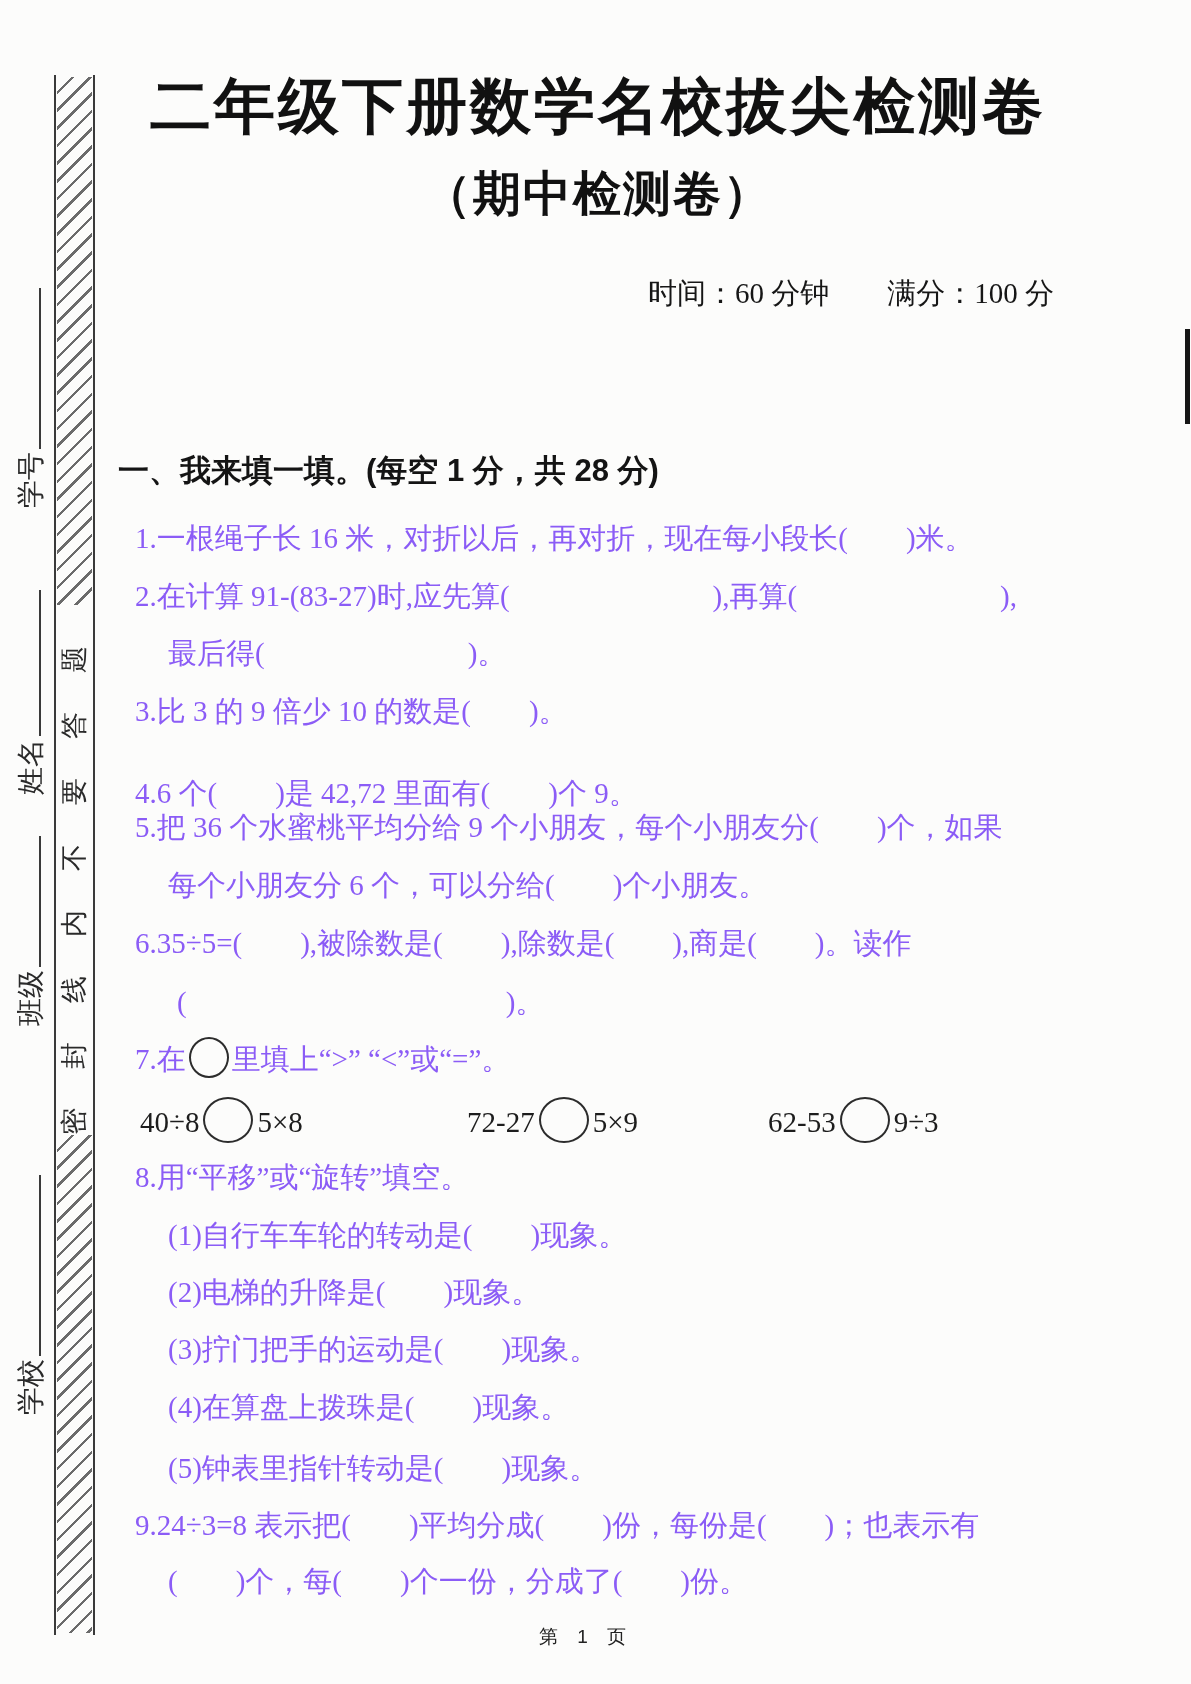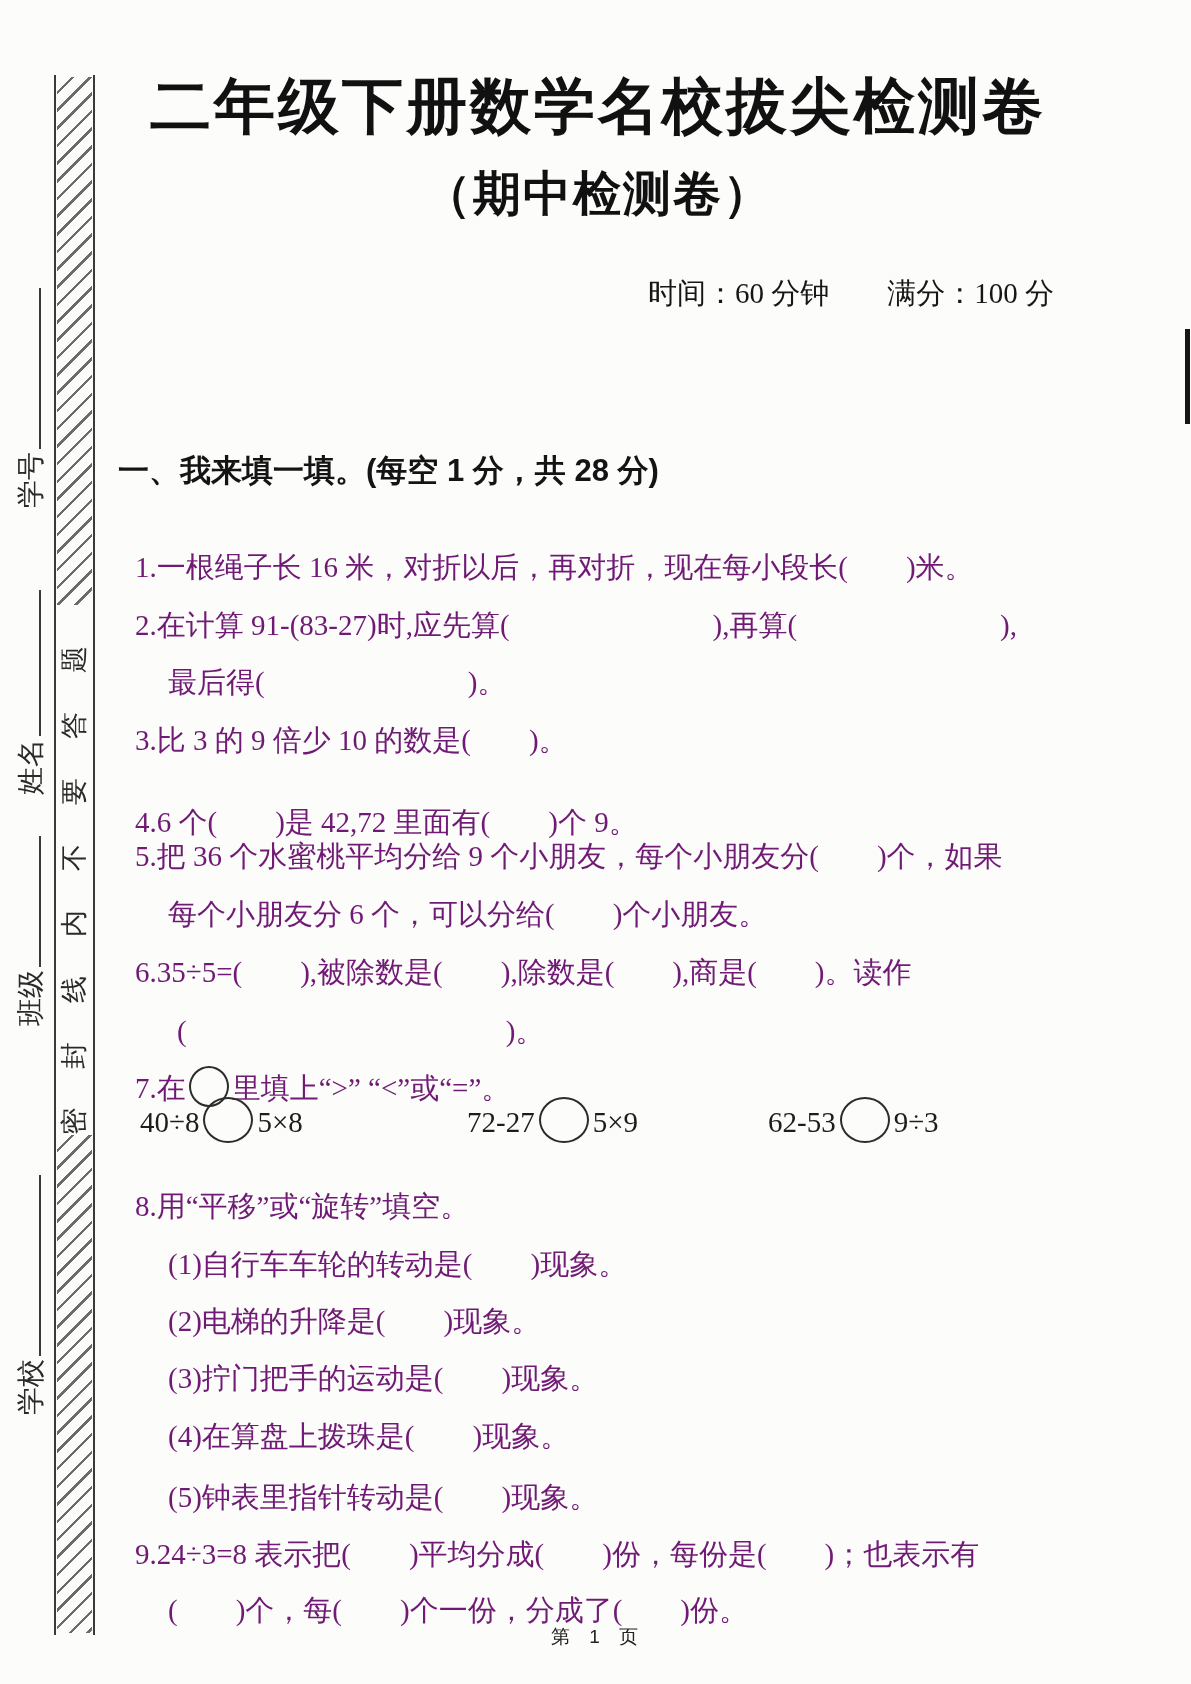--- a/index.html
+++ b/index.html
@@ -44,30 +44,30 @@
   table.score td{
     border:2px solid #2c2c2c;text-align:center;vertical-align:middle;
     font-size:26px;color:#333;padding:0;
   }
   
   .s-heading{
     position:absolute;left:118px;top:450px;
     font-family:"Liberation Sans", sans-serif;font-weight:bold;
     font-size:31px;white-space:nowrap;color:#141414;
   }
-  .bodyline{position:absolute;font-size:29px;white-space:nowrap;color:#701a75;margin-top:29px;}
+  .bodyline{position:absolute;font-size:29px;white-space:nowrap;color:#8b5cf6;}
   .circ{
     display:inline-block;width:36px;height:37px;border:2px solid #2c2c2c;
     border-radius:50%;vertical-align:-9px;margin:0 3px;background:transparent;
   }
   .cmp-row .circ{width:46px;height:42px;vertical-align:-11px;margin:0 4px;}
   .cmp-item{position:absolute;white-space:nowrap;font-size:29px;}
   
   .page-footer{
-    position:absolute;left:112px;top:1624px;width:972px;text-align:center;
+    position:absolute;left:100px;top:1624px;width:972px;text-align:center;
     font-size:19px;letter-spacing:7px;color:#222;
     font-family:"Liberation Sans", sans-serif;
   }
   .scan-artifact{position:absolute;left:1185px;top:329px;width:5px;height:95px;background:#161616;}
 </style>
 </head>
 <body>
 
 <div class="vline" style="left:54px;top:75px;height:1560px;"></div>
 <div class="vline" style="left:93px;top:75px;height:1560px;"></div>

